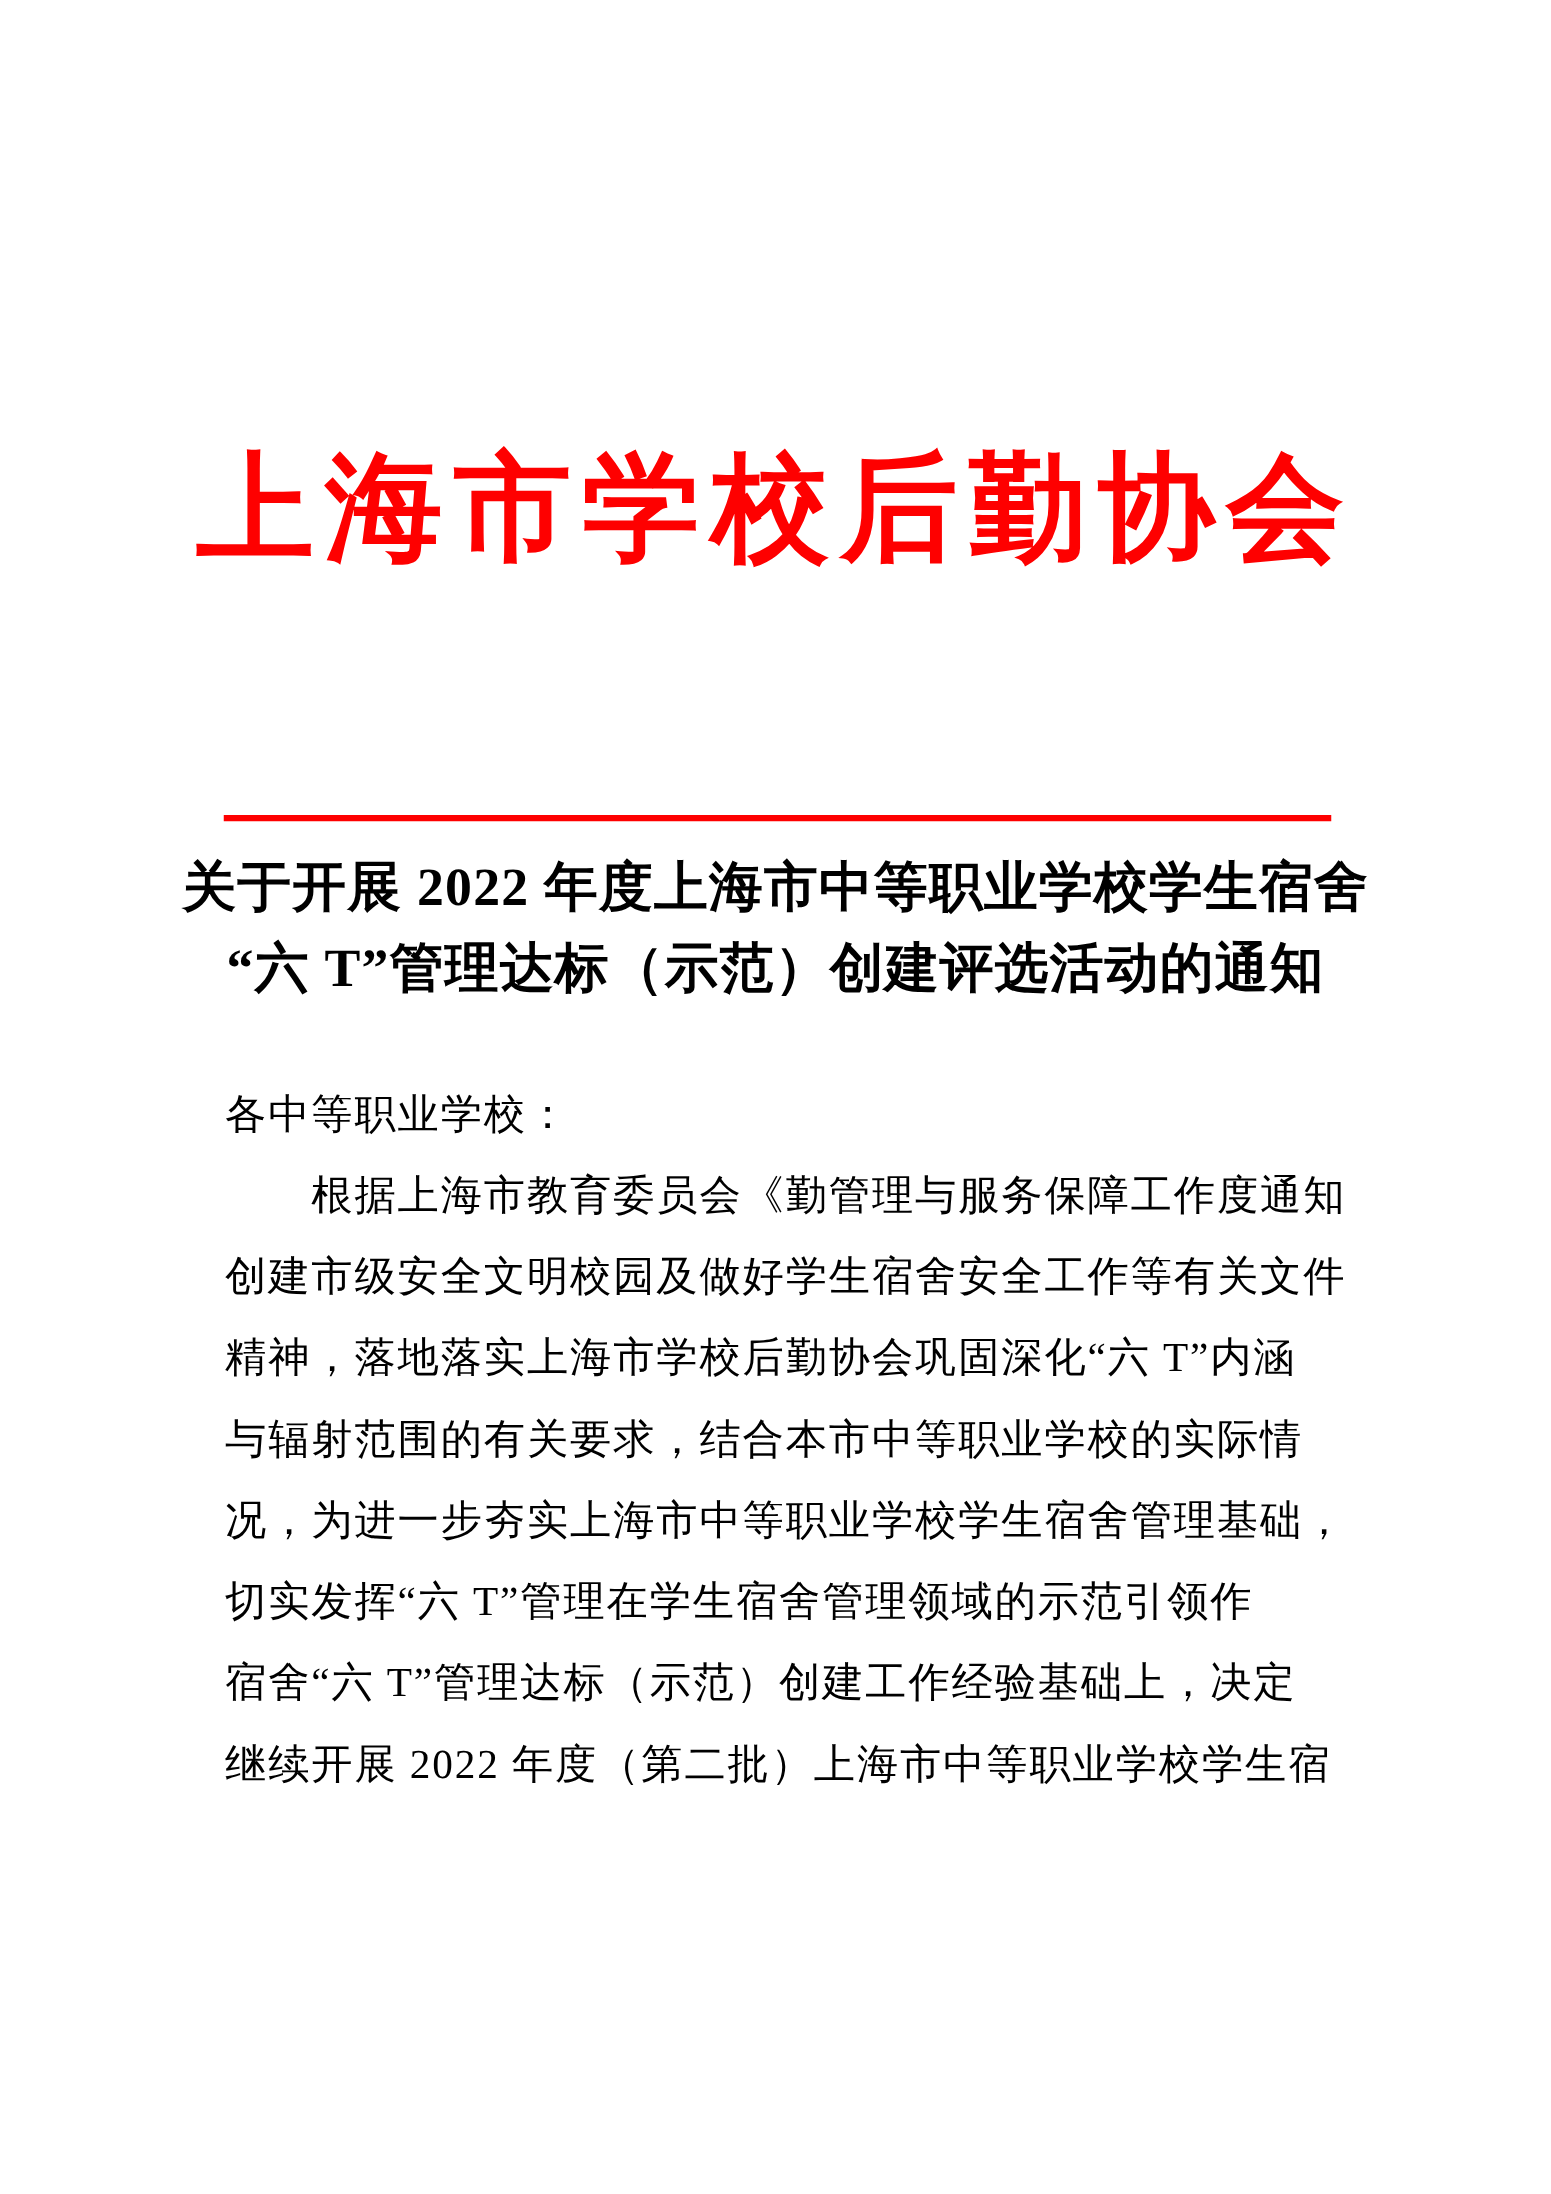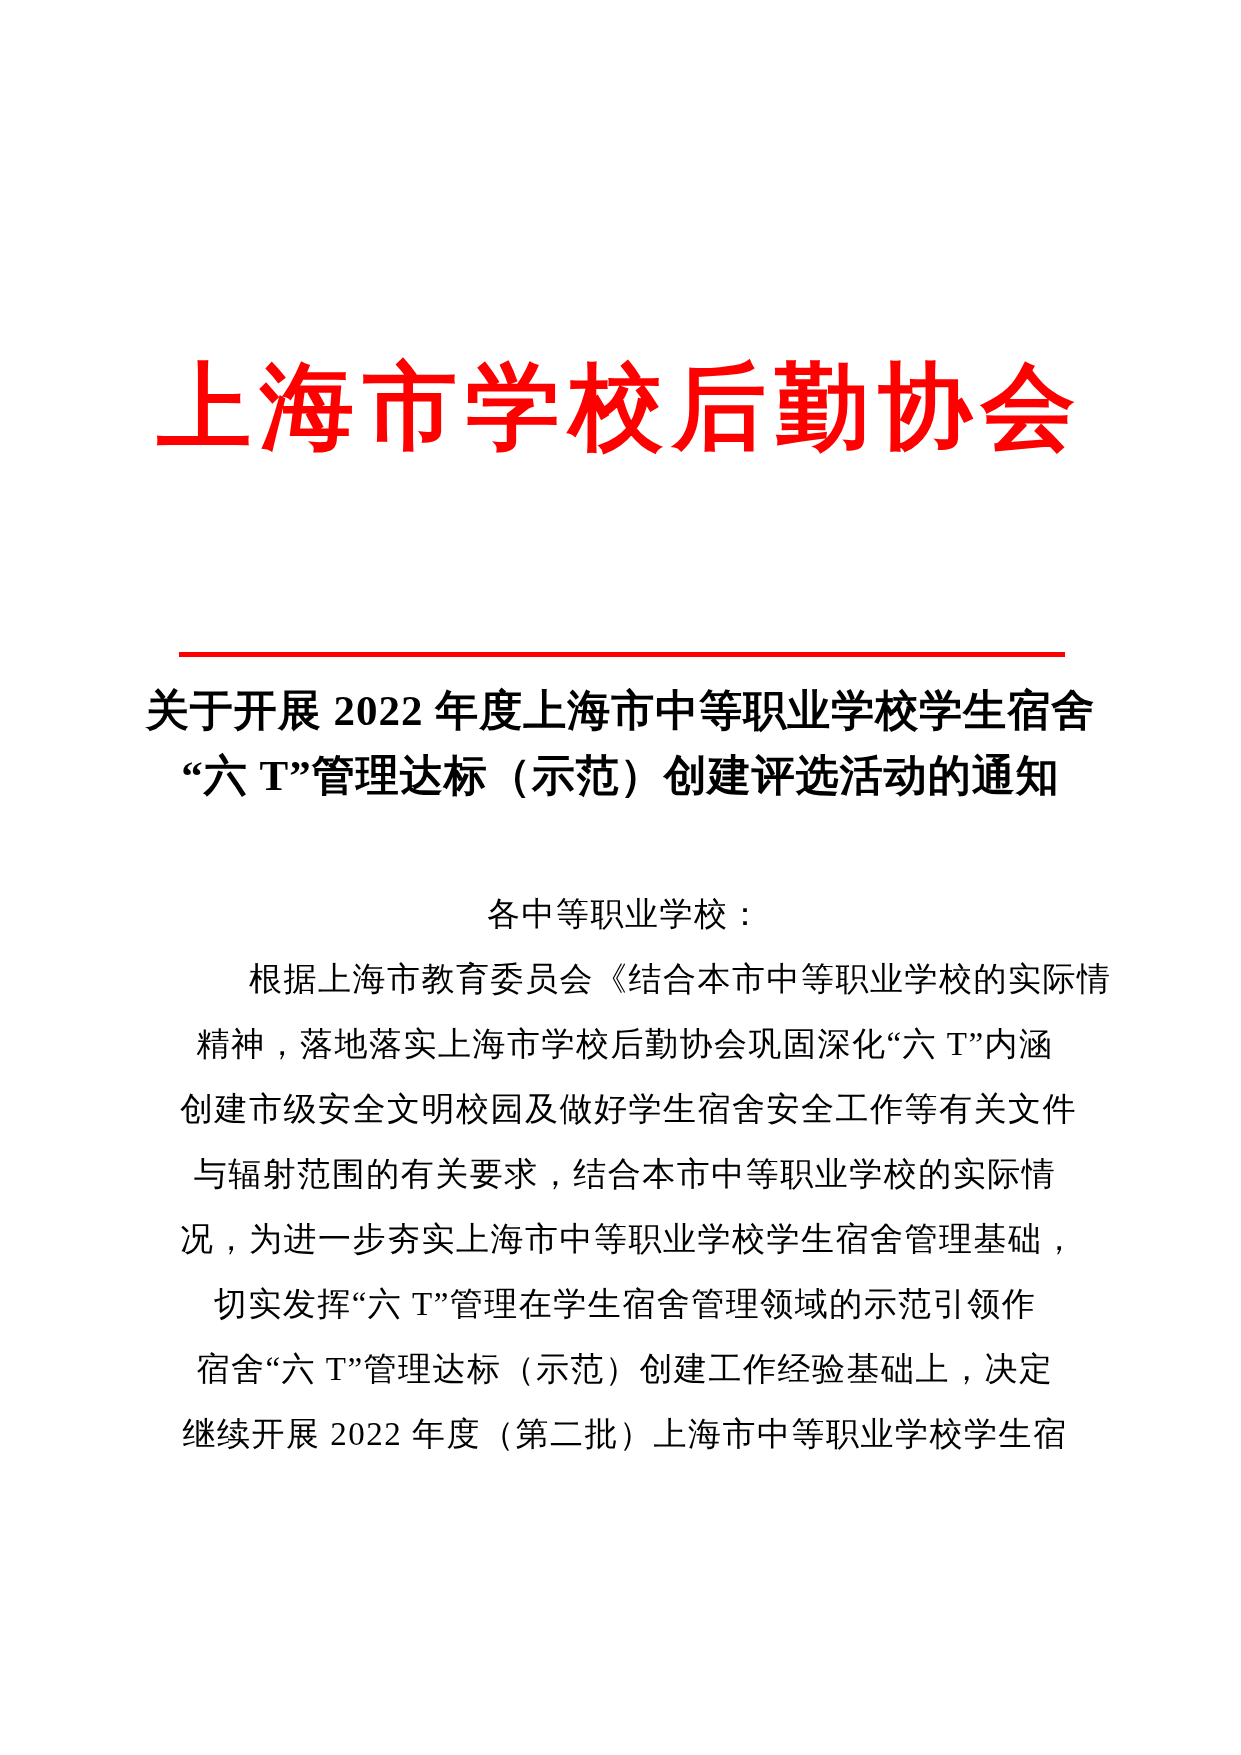--- a/index.html
+++ b/index.html
@@ -55,50 +55,49 @@
     width: 100%;
     text-align: center;
     font-size: 43px;
     font-weight: bold;
     line-height: 65px;
     letter-spacing: 1px;
   }
   .doc-title .t-line { white-space: nowrap; }
   .body-text {
     position: absolute;
-    top: 882px;
+    top: 860px;
     left: 180px;
     width: 890px;
     font-size: 33px;
     line-height: 65px;
     letter-spacing: 1.5px;
-    text-align: center;
   }
   .body-text .b-line { white-space: nowrap; }
 </style>
 </head>
 <body>
 
 <div class="page">
 
   <div class="org-title">上海市学校后勤协会</div>
 
 
   <div class="red-divider"></div>
 
   <div class="doc-title">
     <div class="t-line">关于开展 2022 年度上海市中等职业学校学生宿舍</div>
     <div class="t-line">“六 T”管理达标（示范）创建评选活动的通知</div>
   </div>
 
   <div class="body-text">
     <div class="b-line">各中等职业学校：</div>
-    <div class="b-line">　　根据上海市教育委员会《结合本市中等职业学校的实际情</div>
+    <div class="b-line">　　根据上海市教育委员会《勤管理与服务保障工作度通知</div>
+    <div class="b-line">创建市级安全文明校园及做好学生宿舍安全工作等有关文件</div>
     <div class="b-line">精神，落地落实上海市学校后勤协会巩固深化“六 T”内涵</div>
-    <div class="b-line">创建市级安全文明校园及做好学生宿舍安全工作等有关文件</div>
     <div class="b-line">与辐射范围的有关要求，结合本市中等职业学校的实际情</div>
     <div class="b-line">况，为进一步夯实上海市中等职业学校学生宿舍管理基础，</div>
     <div class="b-line">切实发挥“六 T”管理在学生宿舍管理领域的示范引领作</div>
     <div class="b-line">宿舍“六 T”管理达标（示范）创建工作经验基础上，决定</div>
     <div class="b-line">继续开展 2022 年度（第二批）上海市中等职业学校学生宿</div>
   </div>
 
 </div>
 
 </body></html>

